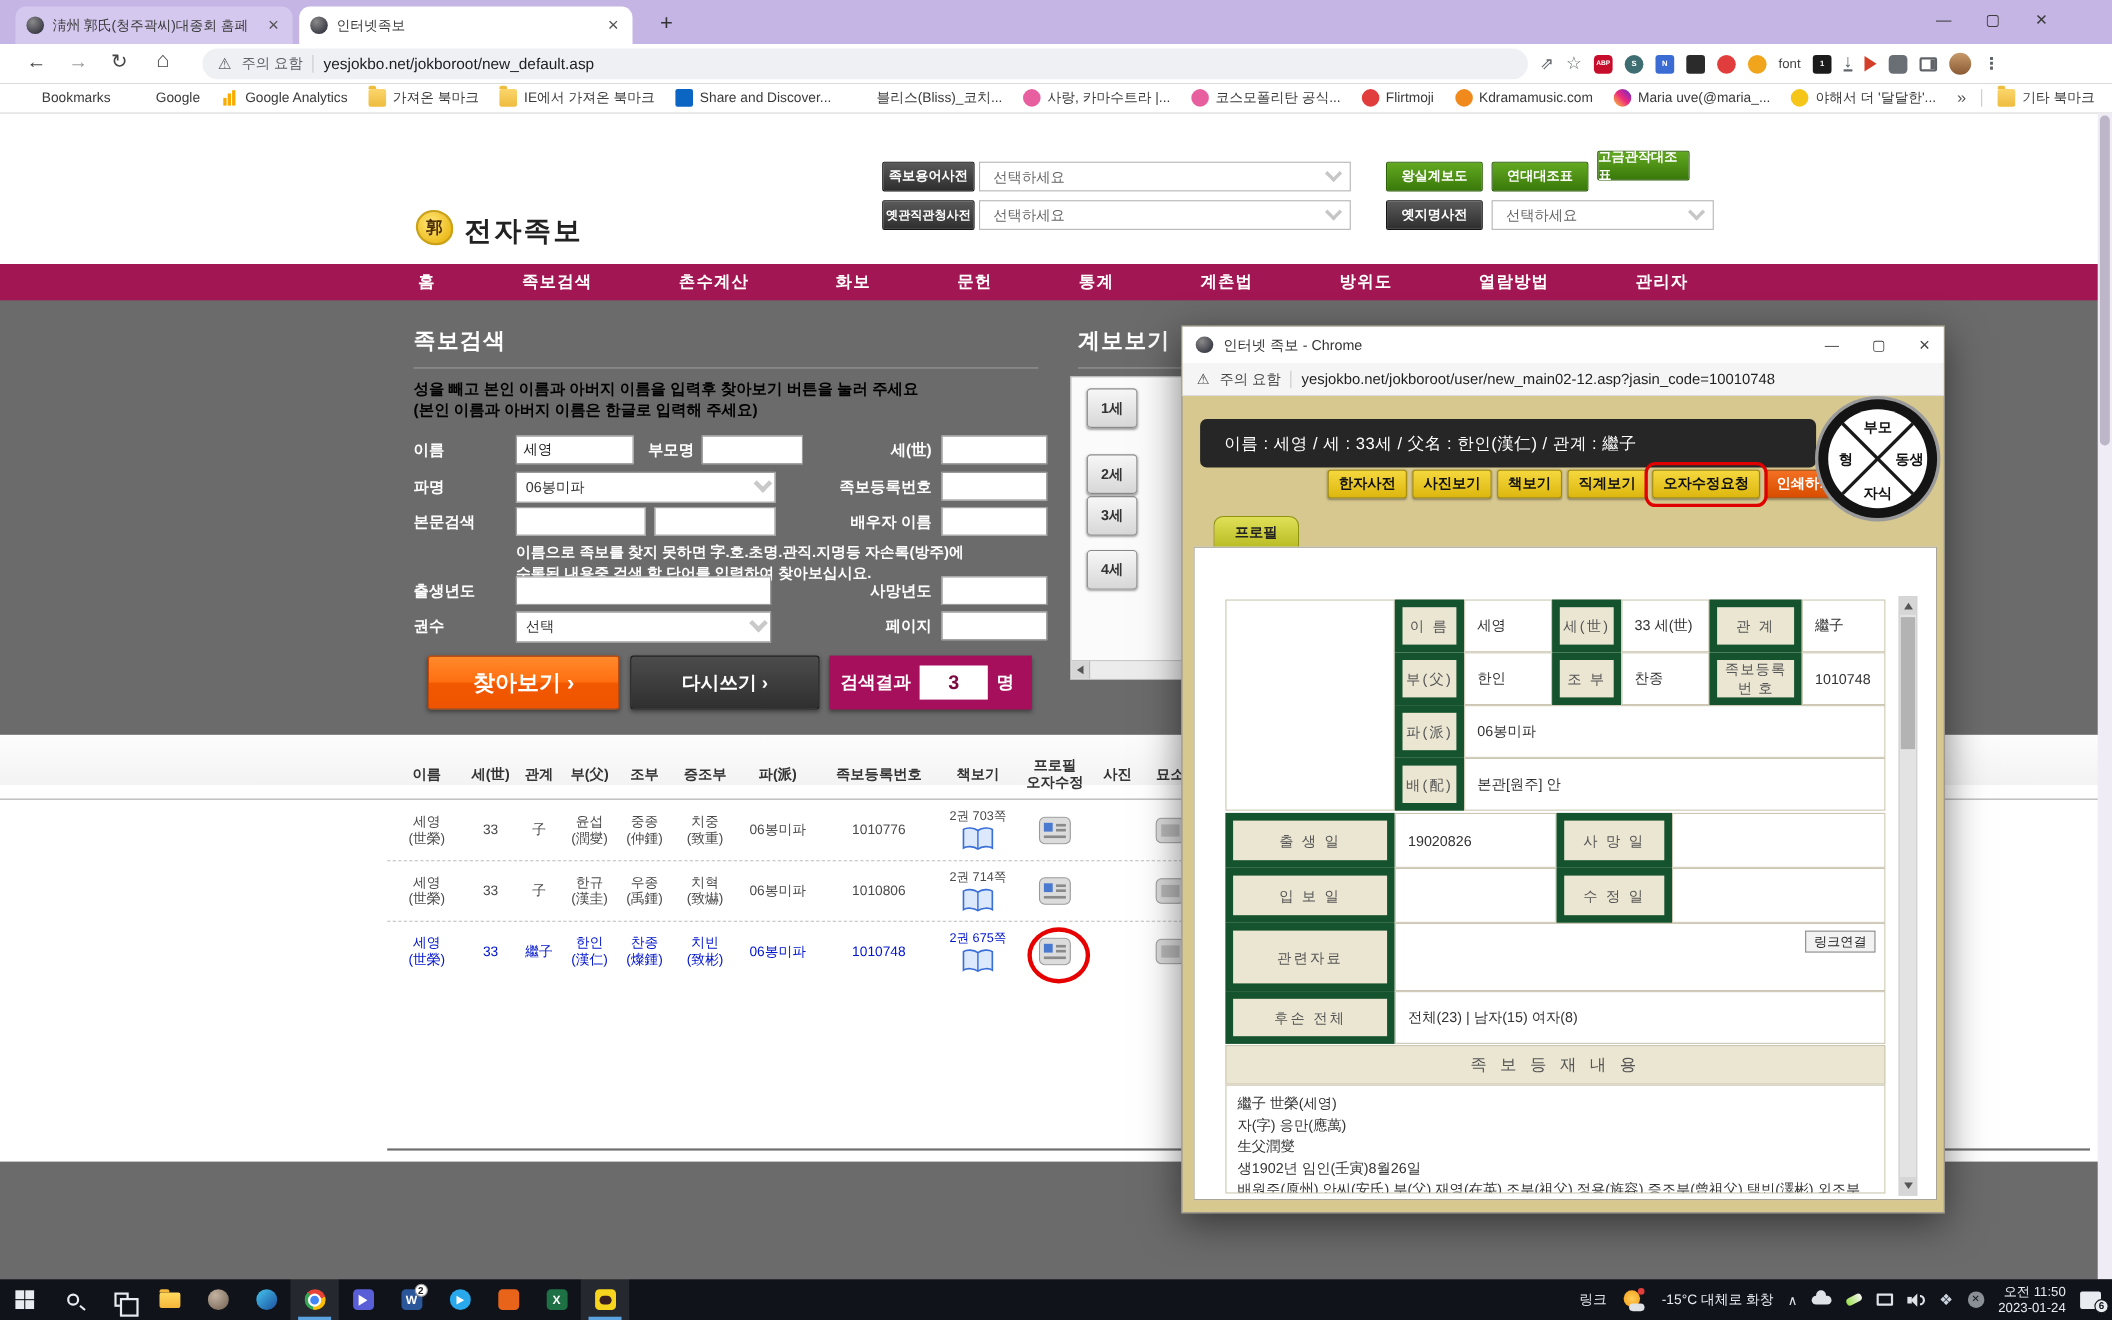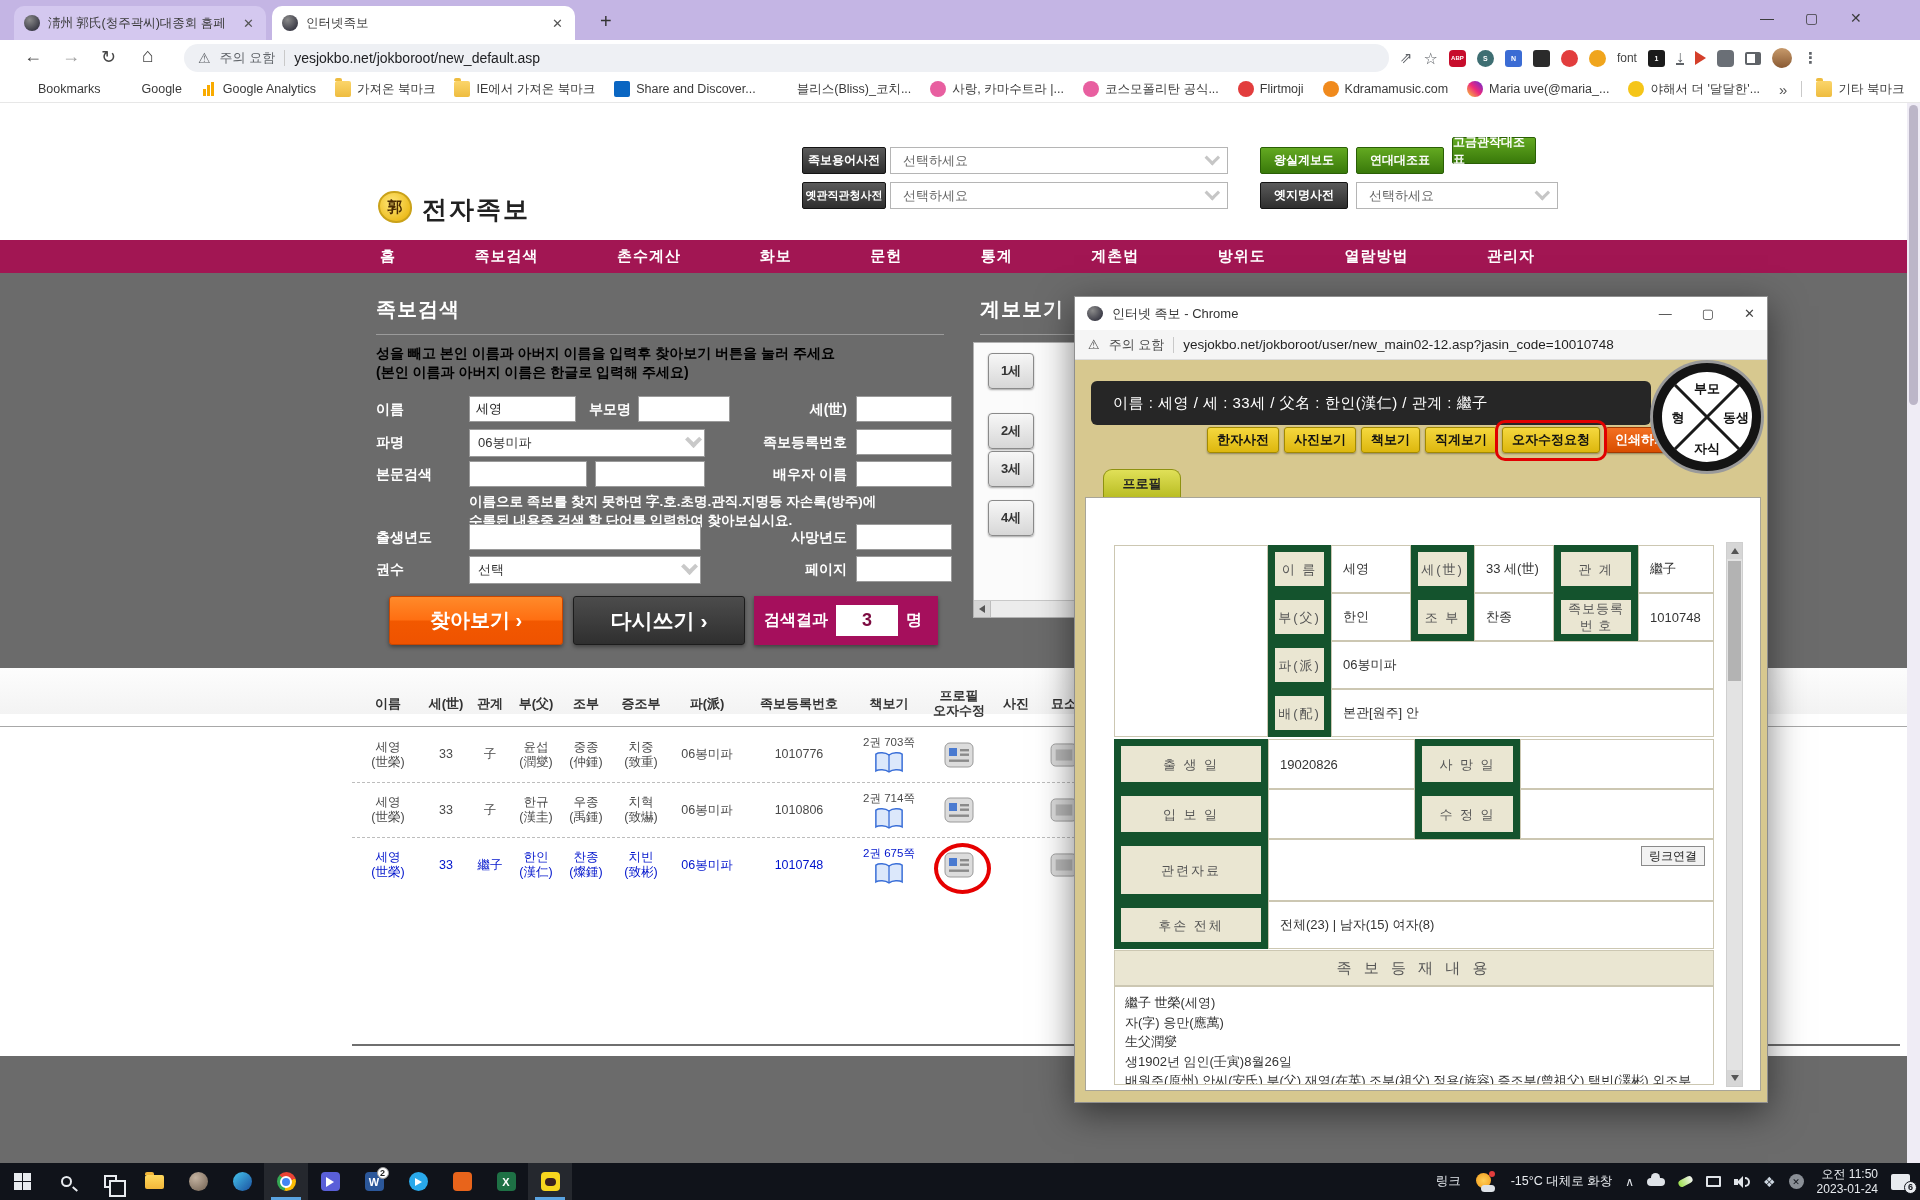--- a/index.html
+++ b/index.html
@@ -63,21 +63,21 @@
 .ptitle-w{position:absolute;color:#fff;font-size:20px;font-weight:bold;letter-spacing:1px}
 .phr{position:absolute;height:1px;background:#9b9b9b}
 .instr{position:absolute;color:#000000;font-size:14px;font-weight:bold;line-height:19px}
 .flabel{position:absolute;color:#fff;font-size:14px;font-weight:bold}
 .frlabel{position:absolute;width:105px;text-align:right;color:#fff;font-size:14px;font-weight:bold}
 .finput{position:absolute;height:26px;background:#fff;border:1px solid #9a9a9a;font-size:13px;color:#222;padding:0 6px;font-family:inherit}
 .fsel{position:absolute;height:28px;background:#fff;border:1px solid #9a9a9a;font-size:13px;color:#333;display:flex;align-items:center;padding:0 8px}
 .fsel .chev{margin-left:auto;width:12px;height:12px;border-right:4px solid #c9c9c9;border-bottom:4px solid #c9c9c9;transform:rotate(45deg) translateY(-5px)}
 .note{position:absolute;color:#fff;font-size:13.5px;font-weight:bold;line-height:19px}
 .findbtn{position:absolute;left:389px;top:596px;width:174px;height:49px;background:linear-gradient(#ff8a2a 0%,#ff6f12 48%,#f25800 52%,#ef5300 100%);border:1px solid #c94600;border-radius:3px;color:#fff;font-size:20px;font-weight:bold;display:flex;align-items:center;justify-content:center;box-shadow:0 2px 4px rgba(0,0,0,.4)}
-.resetbtn{position:absolute;left:573px;top:596px;width:172px;height:49px;background:linear-gradient(#4c4c4c,#2f2f2f);border:1px solid #1c1c1c;border-radius:3px;color:#fff;font-size:21px;font-weight:bold;display:flex;align-items:center;justify-content:center;box-shadow:0 2px 4px rgba(0,0,0,.4)}
+.resetbtn{position:absolute;left:573px;top:596px;width:172px;height:49px;background:linear-gradient(#4c4c4c,#2f2f2f);border:1px solid #1c1c1c;border-radius:3px;color:#fff;font-size:17px;font-weight:bold;display:flex;align-items:center;justify-content:center;box-shadow:0 2px 4px rgba(0,0,0,.4)}
 .resultbox{position:absolute;left:754px;top:596px;width:184px;height:49px;background:#a50f5c;display:flex;align-items:center;padding:0 10px;gap:8px;box-shadow:0 2px 4px rgba(0,0,0,.4)}
 .resultbox .rl{color:#fff;font-size:16px;font-weight:bold}
 .resultbox .rc{width:62px;height:31px;background:#fff;color:#7c0a40;font-size:18px;font-weight:bold;display:flex;align-items:center;justify-content:center}
 .resultbox .ru{color:#fff;font-size:16px;font-weight:bold}
 
 
 #linpanel{position:absolute;left:973px;top:342px;width:600px;height:276px;background:#fbfbfb;border:1px solid #b2b2b2}
 .genbtn{position:absolute;left:14px;width:46px;height:36px;background:linear-gradient(#f7f7f7,#d7d7d7);border:1px solid #8a8a8a;border-radius:4px;display:flex;align-items:center;justify-content:center;font-size:13px;font-weight:bold;color:#333;box-shadow:0 1px 2px rgba(0,0,0,.35)}
 #linpanel .hscroll{position:absolute;left:0;bottom:0;width:100%;height:17px;background:#ececec;border-top:1px solid #c9c9c9;display:flex}
 #linpanel .hbtn{width:17px;height:16px;background:#d6d6d6;border-right:1px solid #bdbdbd;display:flex;align-items:center;justify-content:center}

